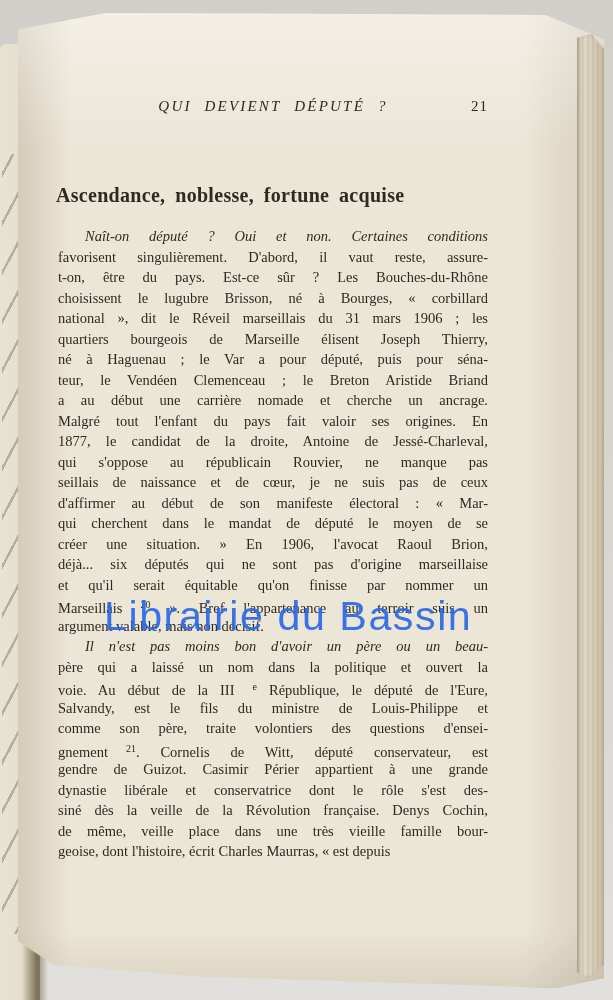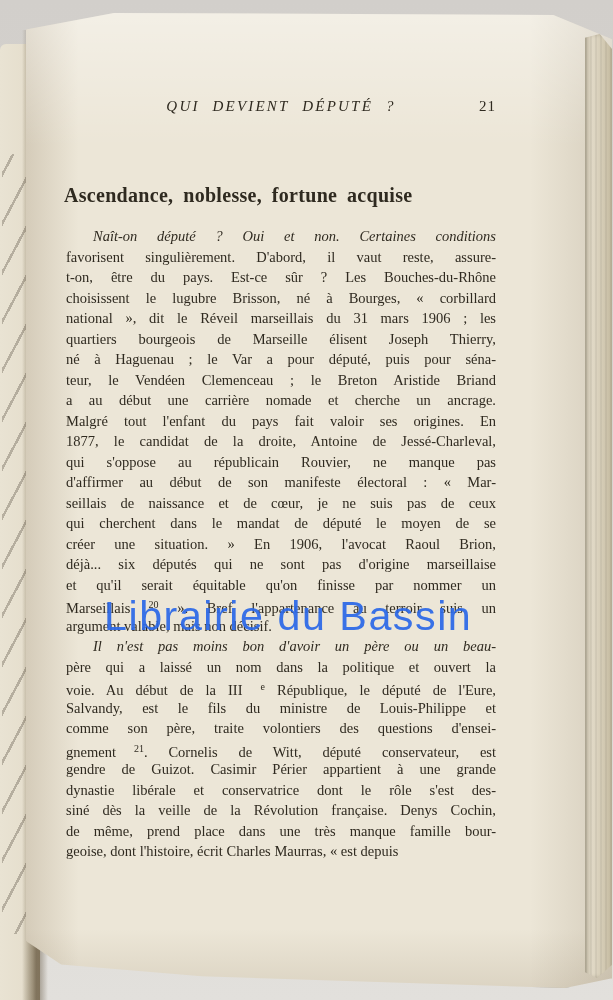--- a/index.html
+++ b/index.html
@@ -11,21 +11,21 @@
   .facing-strip{position:absolute;left:0;top:44px;width:40px;height:956px;z-index:1;
     background:linear-gradient(90deg,#e9e3d3 0%,#e6dfce 55%,#cdc3ab 82%,#9a8d74 100%);
     border-radius:6px 0 0 0;}
   .facing-marks{position:absolute;left:2px;top:110px;width:26px;height:780px;
     background:repeating-linear-gradient(-62deg,transparent 0 10px,rgba(58,48,36,.38) 10px 12.5px,transparent 12.5px 23px);
     filter:blur(.6px);opacity:.75;}
   .gutter-shadow{position:absolute;left:22px;top:30px;width:26px;height:970px;z-index:2;
     background:linear-gradient(90deg,rgba(0,0,0,0) 0%,rgba(86,72,50,.55) 55%,rgba(86,72,50,.25) 80%,rgba(0,0,0,0) 100%);}
 
   
-  .page{position:absolute;left:26px;top:10px;width:586px;height:978px;z-index:3;
+  .page{position:absolute;left:18px;top:10px;width:586px;height:978px;z-index:3;
     background-color:var(--paper,#ece6d7);
     background-image:linear-gradient(180deg,rgba(255,255,255,.38) 0%,rgba(255,255,255,0) 14%),
       linear-gradient(90deg,rgba(120,98,66,.20) 0%,rgba(120,98,66,0) 9%,rgba(120,98,66,0) 86%,rgba(110,92,64,.18) 100%),
       linear-gradient(0deg,rgba(120,100,70,.14) 0%,rgba(120,100,70,0) 6%);
     clip-path:polygon(0% 2%,15% .3%,90% .5%,100% 3%,100% 99%,92% 100%,30% 98.8%,6% 97.6%,0% 95.2%);
     box-shadow:0 12px 20px rgba(0,0,0,.25);}
   .fore-edge{position:absolute;right:0;top:24px;width:27px;height:944px;
     background:linear-gradient(90deg,#d9d2bf 0%,#e0d8c5 30%,#d2c9b2 70%,#c4baa0 100%);
     background-blend-mode:normal;
     box-shadow:inset 2px 0 4px rgba(90,75,50,.35);
@@ -81,37 +81,37 @@
         <div class="line"><span>t-on, être du pays. Est-ce sûr ? Les Bouches-du-Rhône</span></div>
         <div class="line"><span>choisissent le lugubre Brisson, né à Bourges, « corbillard</span></div>
         <div class="line"><span>national », dit le </span><span class="italic">Réveil marseillais</span><span> du 31 mars 1906 ; les</span></div>
         <div class="line"><span>quartiers bourgeois de Marseille élisent Joseph Thierry,</span></div>
         <div class="line"><span>né à Haguenau ; le Var a pour député, puis pour séna-</span></div>
         <div class="line"><span>teur, le Vendéen Clemenceau ; le Breton Aristide Briand</span></div>
         <div class="line"><span>a au début une carrière nomade et cherche un ancrage.</span></div>
         <div class="line"><span>Malgré tout l'enfant du pays fait valoir ses origines. En</span></div>
         <div class="line"><span>1877, le candidat de la droite, Antoine de Jessé-Charleval,</span></div>
         <div class="line"><span>qui s'oppose au républicain Rouvier, ne manque pas</span></div>
+        <div class="line"><span>seillais de naissance et de cœur, je ne suis pas de ceux</span></div>
         <div class="line"><span>d'affirmer au début de son manifeste électoral : « Mar-</span></div>
-        <div class="line"><span>seillais de naissance et de cœur, je ne suis pas de ceux</span></div>
         <div class="line"><span>qui cherchent dans le mandat de député le moyen de se</span></div>
         <div class="line"><span>créer une situation. » En 1906, l'avocat Raoul Brion,</span></div>
         <div class="line"><span>déjà... six députés qui ne sont pas d'origine marseillaise</span></div>
         <div class="line"><span>et qu'il serait équitable qu'on finisse par nommer un</span></div>
         <div class="line"><span>Marseillais</span><span class="sup">20</span><span> ». Bref l'appartenance au terroir suis un</span></div>
         <div class="line par-end"><span>argument valable, mais non décisif.</span></div>
         <div class="line indent"><span>Il n'est pas moins bon d'avoir un père ou un beau-</span></div>
         <div class="line"><span>père qui a laissé un nom dans la politique et ouvert la</span></div>
         <div class="line"><span>voie. Au début de la III</span><span class="sup">e</span><span> République, le député de l'Eure,</span></div>
         <div class="line"><span>Salvandy, est le fils du ministre de Louis-Philippe et</span></div>
         <div class="line"><span>comme son père, traite volontiers des questions d'ensei-</span></div>
         <div class="line"><span>gnement</span><span class="sup">21</span><span>. Cornelis de Witt, député conservateur, est</span></div>
         <div class="line"><span>gendre de Guizot. Casimir Périer appartient à une grande</span></div>
         <div class="line"><span>dynastie libérale et conservatrice dont le rôle s'est des-</span></div>
         <div class="line"><span>siné dès la veille de la Révolution française. Denys Cochin,</span></div>
-        <div class="line"><span>de même, prend place dans une très manque famille bour-</span></div>
+        <div class="line"><span>de même, veille place dans une très vieille famille bour-</span></div>
         <div class="line par-end"><span>geoise, dont l'histoire, écrit Charles Maurras, « est depuis</span></div>
       </div>
   </div>
 
   <div class="watermark">Librairie du Bassin</div>
 
 </div>
 
 </body></html>

